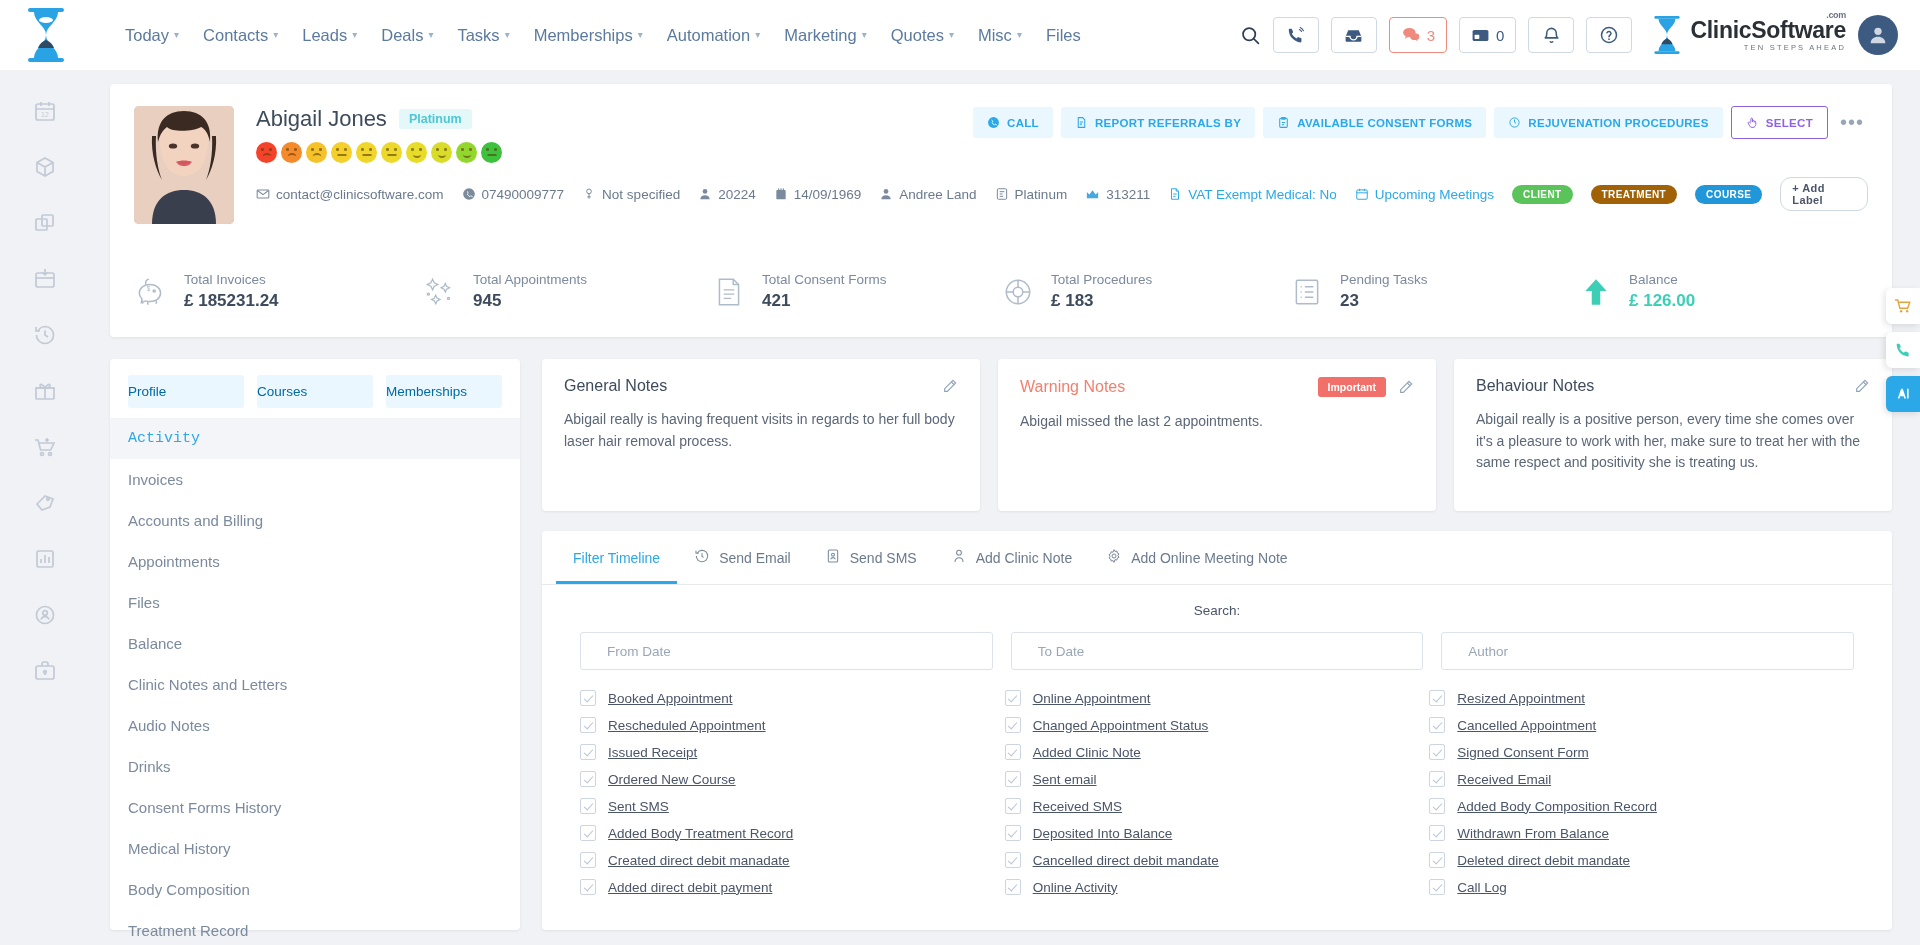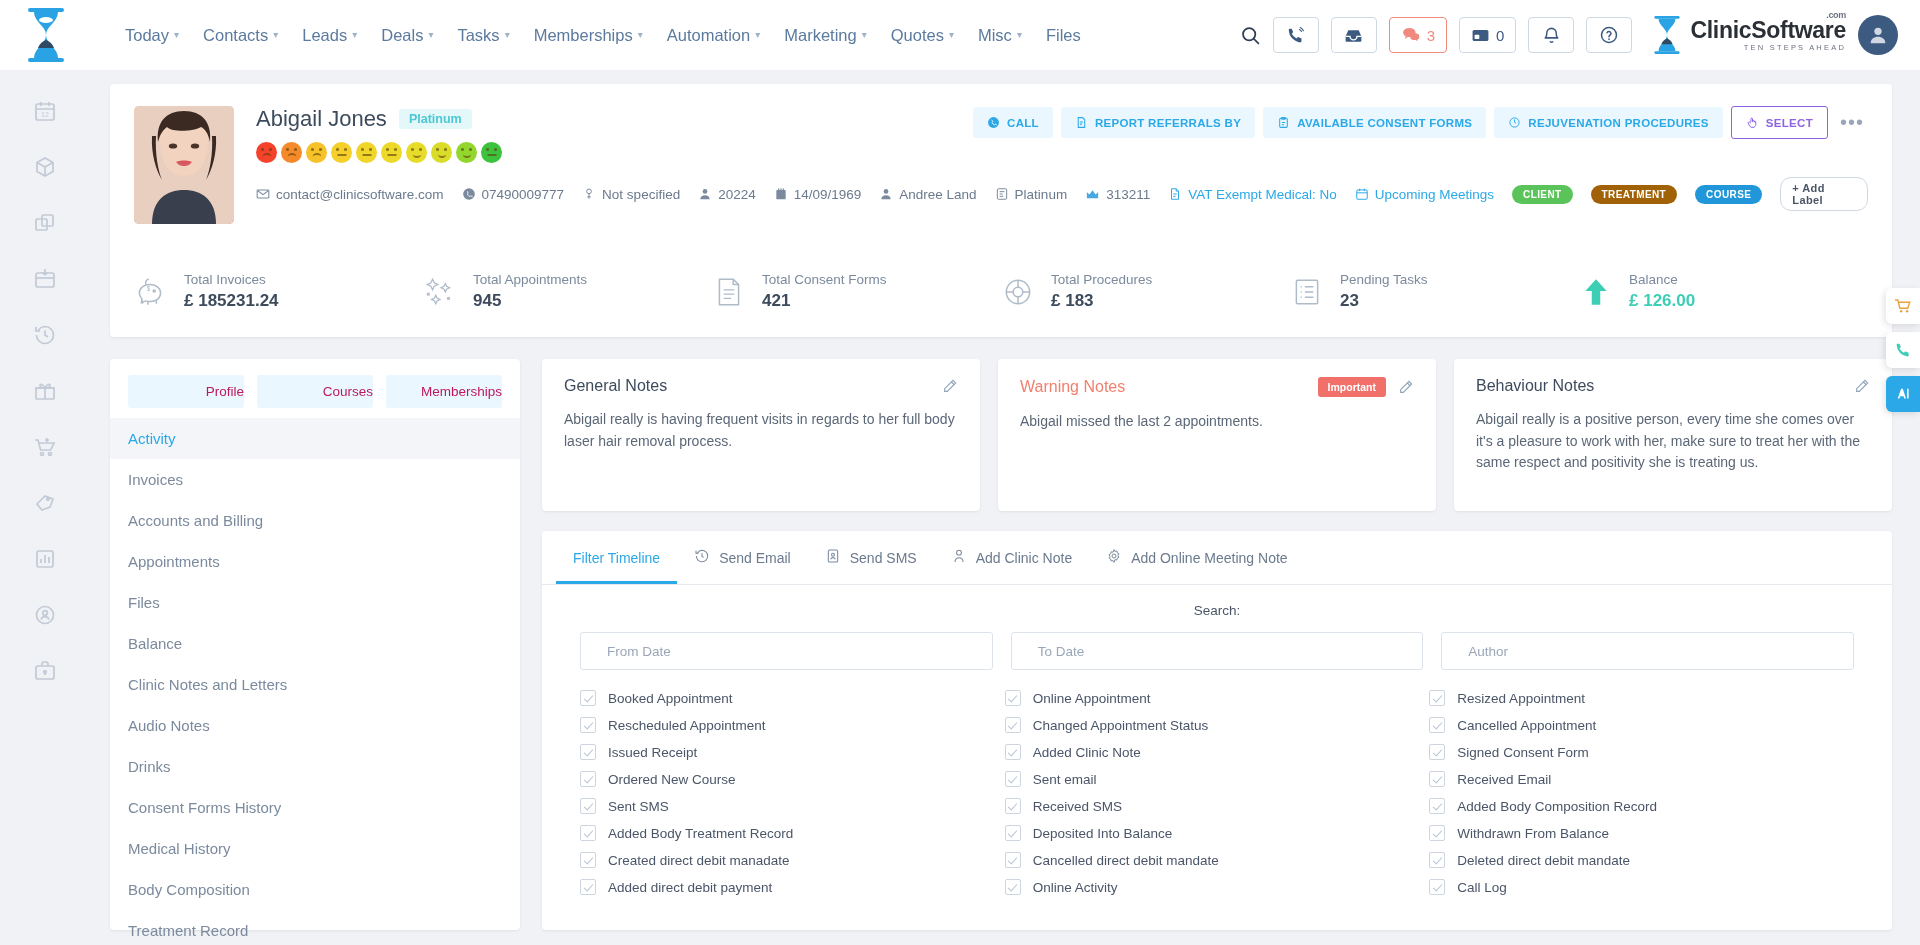--- a/index.html
+++ b/index.html
@@ -138,28 +138,28 @@
   .stat-val { font-size: 17px; color: #3d4b5c; font-weight: 700; margin-top: 4px; }
   .stat-val.green { color: #3dcfb6; font-weight: 600; }
 
   
   .content { display: flex; gap: 22px; margin-top: 22px; height: calc(100% - 290px); }
   .left-col { width: 410px; flex: 0 0 auto; }
   .right-col { flex: 1; min-width: 0; display: flex; flex-direction: column; gap: 20px; }
 
   .subtabs { display: flex; gap: 13px; padding: 16px 18px 10px 18px; }
   .subtab {
-    flex: 1; background: #eaf7ff; color: #be185d; text-align: right;
+    flex: 1; background: #eaf7ff; color: #0369a1; text-align: left;
     font-size: 13.5px; padding: 9px 0; border-radius: 3px; cursor: pointer;
   }
   .navlist { padding-bottom: 10px; }
   .navrow {
     padding: 12px 18px; font-size: 15px; color: #7b8a9d; cursor: pointer;
   }
-  .navrow.active { background: #f3f5f8; color: #2ba8e8; }
+  .navrow.active { background: #f3f5f8; color: #2ba8e8; font-family: Liberation Mono, monospace; }
 
   
   .notes-row { display: flex; gap: 18px; }
   .note-card { flex: 1; padding: 18px 22px 22px 22px; min-height: 152px; position: relative; }
   .note-head { display: flex; align-items: center; }
   .note-title { font-size: 16px; color: #3d4b5c; }
   .note-title.warn { color: #f2806f; }
   .note-tools { margin-left: auto; display: flex; align-items: center; gap: 12px; }
   .pill-important { background: #f2706a; color: #fff; font-size: 10.5px; font-weight: 700;
      padding: 4px 10px; border-radius: 3px; }
@@ -180,21 +180,21 @@
   .search-lbl { text-align: center; font-size: 13.5px; color: #4a5568; }
   .inp {
     width: 100%; border: 1px solid #dde3ea; border-radius: 3px; height: 38px;
     padding: 0 13px; font-size: 13.5px; color: #4a5568; margin-top: 9px;
     font-family: inherit; background: #fff;
   }
   .inp::placeholder { color: #9aa7b8; }
   .date-row { display: flex; gap: 18px; margin-top: 14px; }
   .date-row .inp { margin-top: 0; padding-left: 26px; }
 
-  .chk-grid { display: flex; gap: 0; margin-top: 20px; }
+  .chk-grid { display: flex; gap: 0; margin-top: 20px; text-decoration: underline; }
   .chk-col { flex: 1; display: flex; flex-direction: column; gap: 11px; }
   .chk-item { display: flex; align-items: center; gap: 12px; font-size: 13.5px; color: #4a5568; cursor: pointer; }
   .chkbox {
     width: 16px; height: 16px; border: 1px solid #ccd5e0; border-radius: 2px;
     flex: 0 0 auto; position: relative; background: #fff;
   }
   .chkbox::after {
     content: ''; position: absolute; left: 4.5px; top: 1.5px;
     width: 4px; height: 8px; border: solid #b8c4d2; border-width: 0 1.6px 1.6px 0;
     transform: rotate(42deg);

